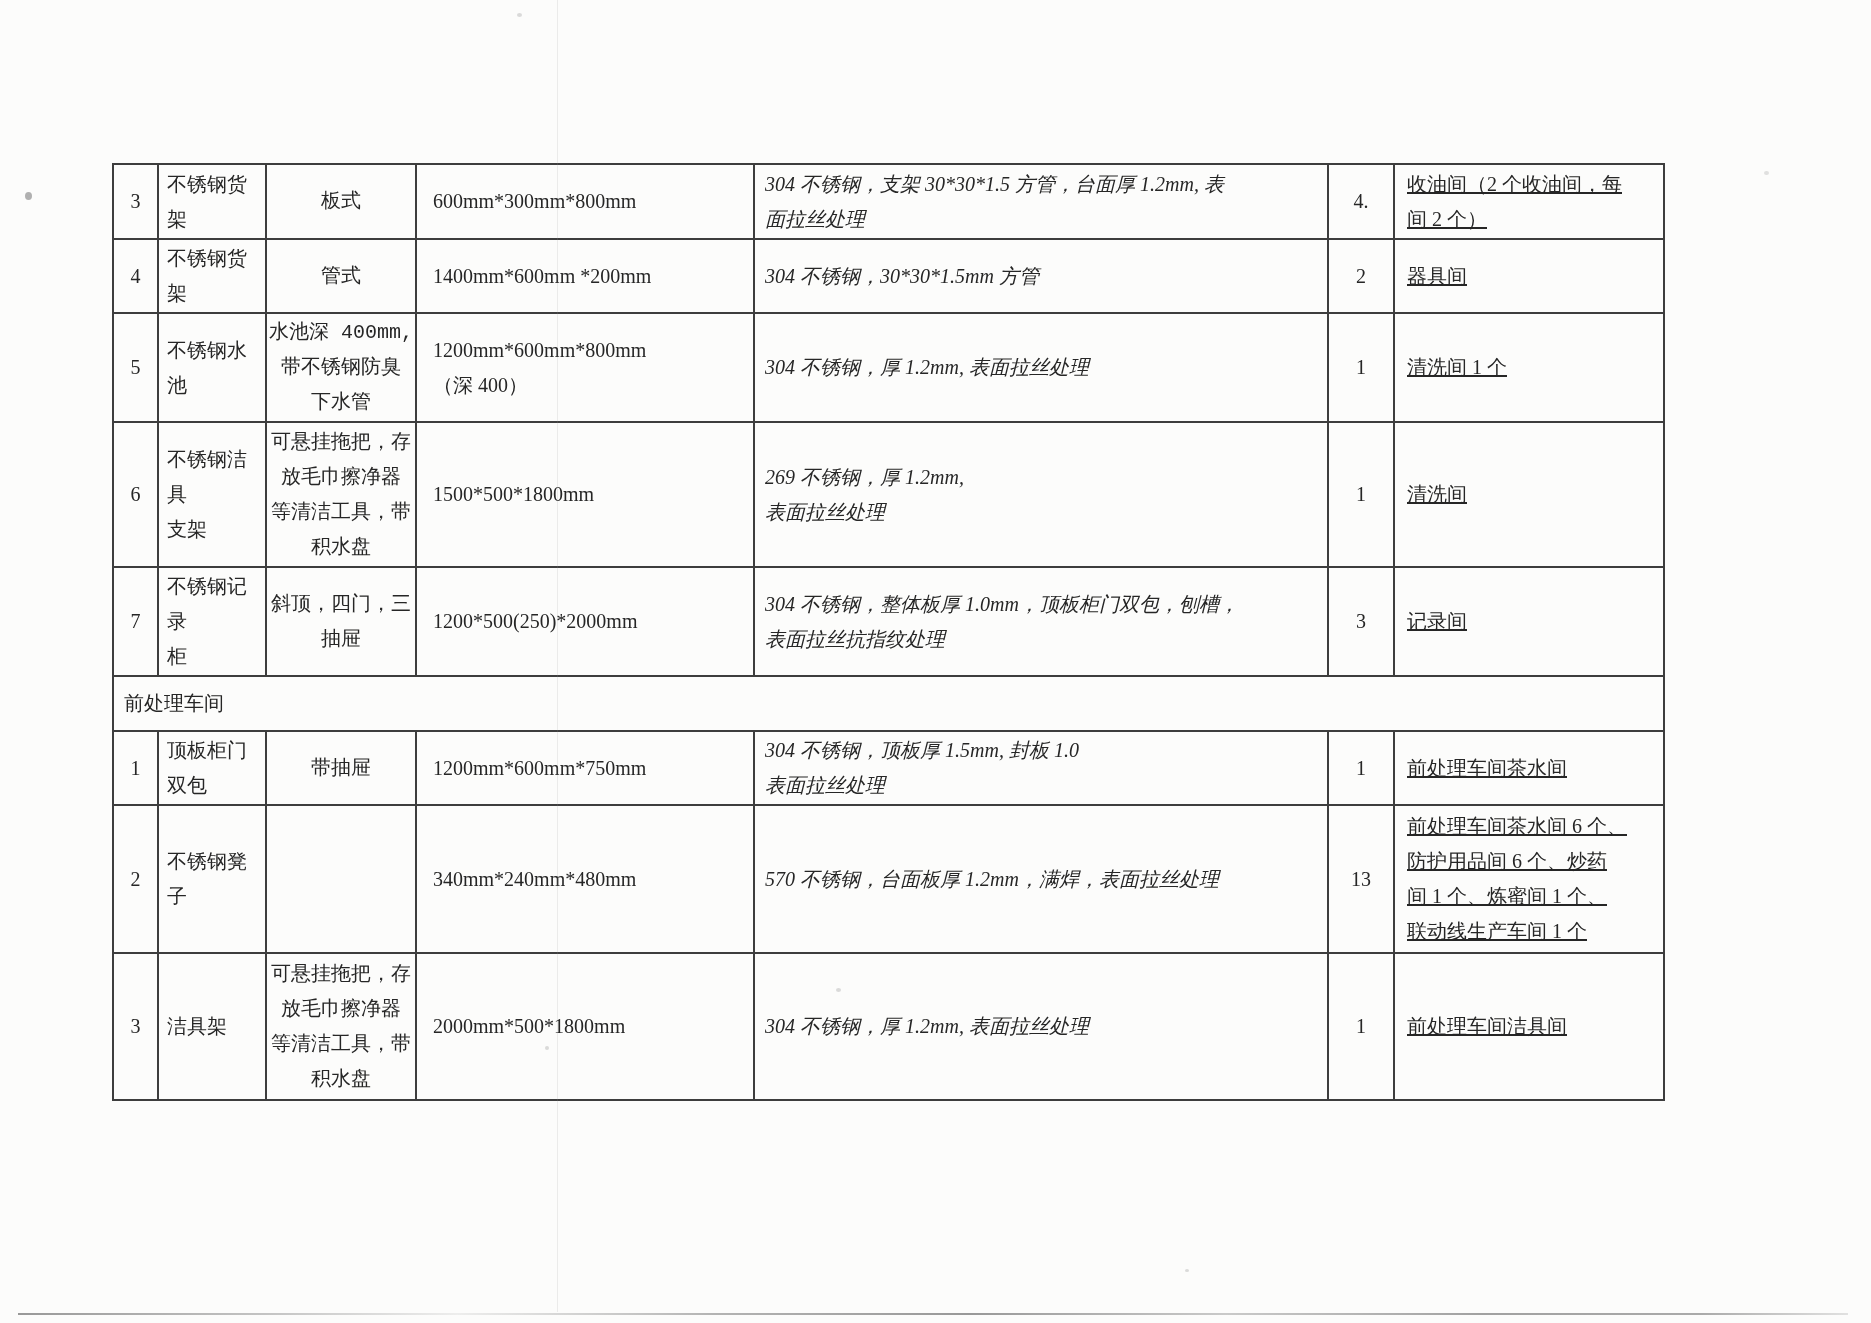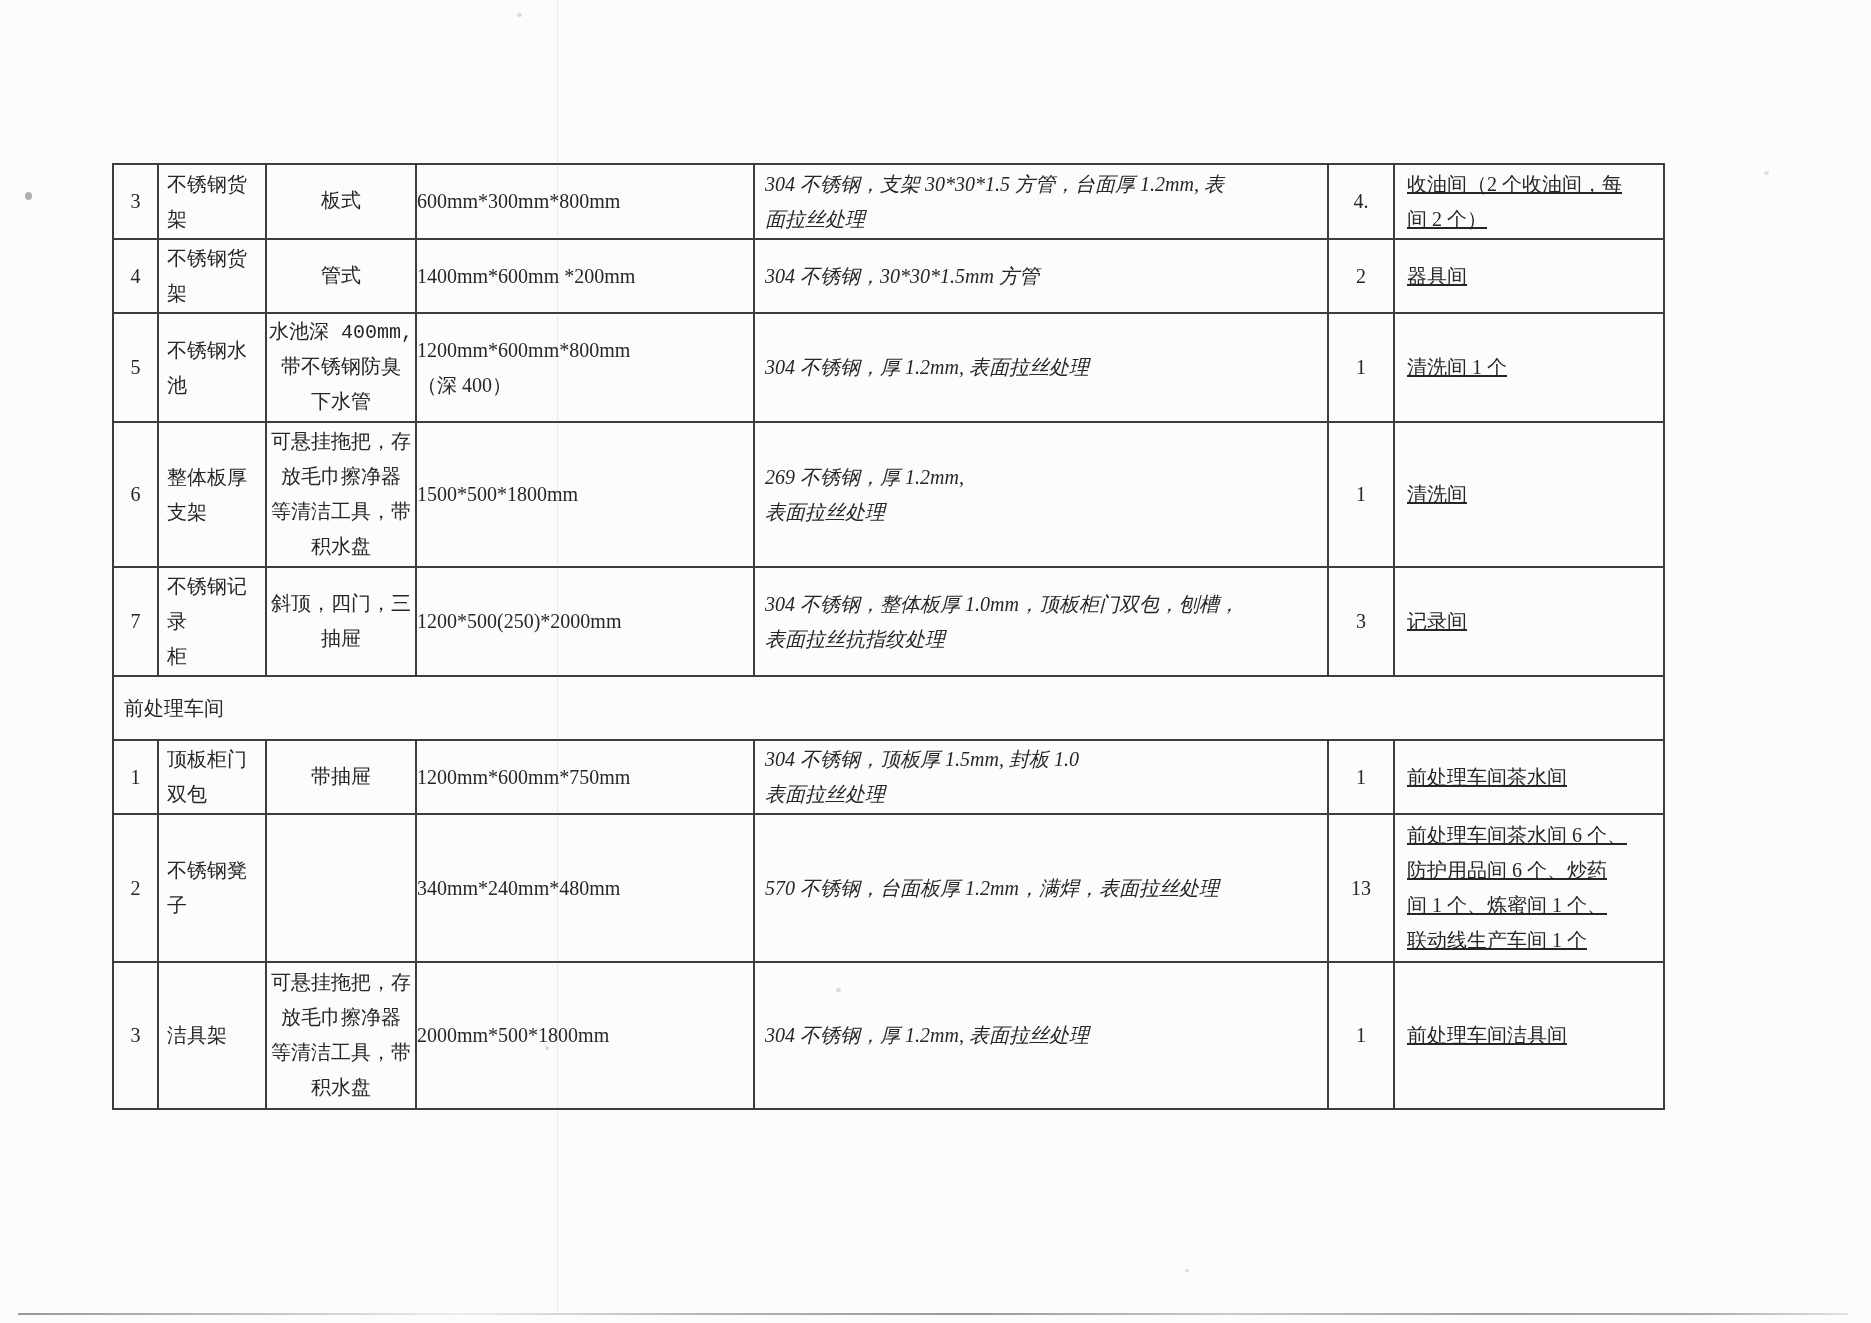--- a/index.html
+++ b/index.html
@@ -19,27 +19,27 @@
     border:2px solid #3d3d3d;
     font-size:20px;line-height:35px;
     vertical-align:middle;
     white-space:pre-line;
     padding:1px 2px;
     overflow:hidden;
   }
   .c-no{text-align:center;}
   .c-name{text-align:left;padding-left:8px;}
   .c-type{text-align:center;font-family:Liberation Mono, monospace;}
-  .c-dims{text-align:left;padding-left:0;}
+  .c-dims{text-align:left;padding-left:16px;}
   .c-spec{text-align:left;padding-left:10px;padding-right:6px;font-style:italic;}
   .c-qty{text-align:center;}
   .c-loc{text-align:left;padding-left:12px;text-decoration:underline;}
   .section-cell{text-align:left;padding-left:10px;}
   tr.rh75{height:75px;} tr.rh74{height:74px;} tr.rh108{height:108px;}
-  tr.rh145{height:145px;} tr.rh89{height:89px;} tr.rh65{height:64px;}
+  tr.rh145{height:145px;} tr.rh89{height:89px;} tr.rh65{height:55px;}
   tr.rh73{height:73px;} tr.rh148{height:148px;} tr.rh147{height:147px;}
   .crease{
     position:absolute;left:557px;top:0;width:1px;height:1312px;
     background:rgba(150,150,150,0.16);
   }
   .scan-edge{
     position:absolute;left:18px;top:1313px;width:1830px;height:2px;
     background:linear-gradient(90deg,
       rgba(70,70,70,.55) 0%, rgba(70,70,70,.30) 14%,
       rgba(130,130,130,.12) 24%, rgba(70,70,70,.40) 38%,
@@ -98,21 +98,21 @@
 带不锈钢防臭
 下水管</td>
         <td class="c-dims">1200mm*600mm*800mm
 （深 400）</td>
         <td class="c-spec">304 不锈钢，厚 1.2mm, 表面拉丝处理</td>
         <td class="c-qty">1</td>
         <td class="c-loc">清洗间 1 个</td>
       </tr>
       <tr class="rh145">
         <td class="c-no">6</td>
-        <td class="c-name">整体板厚
+        <td class="c-name">不锈钢洁具
 支架</td>
         <td class="c-type">可悬挂拖把，存
 放毛巾擦净器
 等清洁工具，带
 积水盘</td>
         <td class="c-dims">1500*500*1800mm</td>
         <td class="c-spec">269 不锈钢，厚 1.2mm,
 表面拉丝处理</td>
         <td class="c-qty">1</td>
         <td class="c-loc">清洗间</td>

